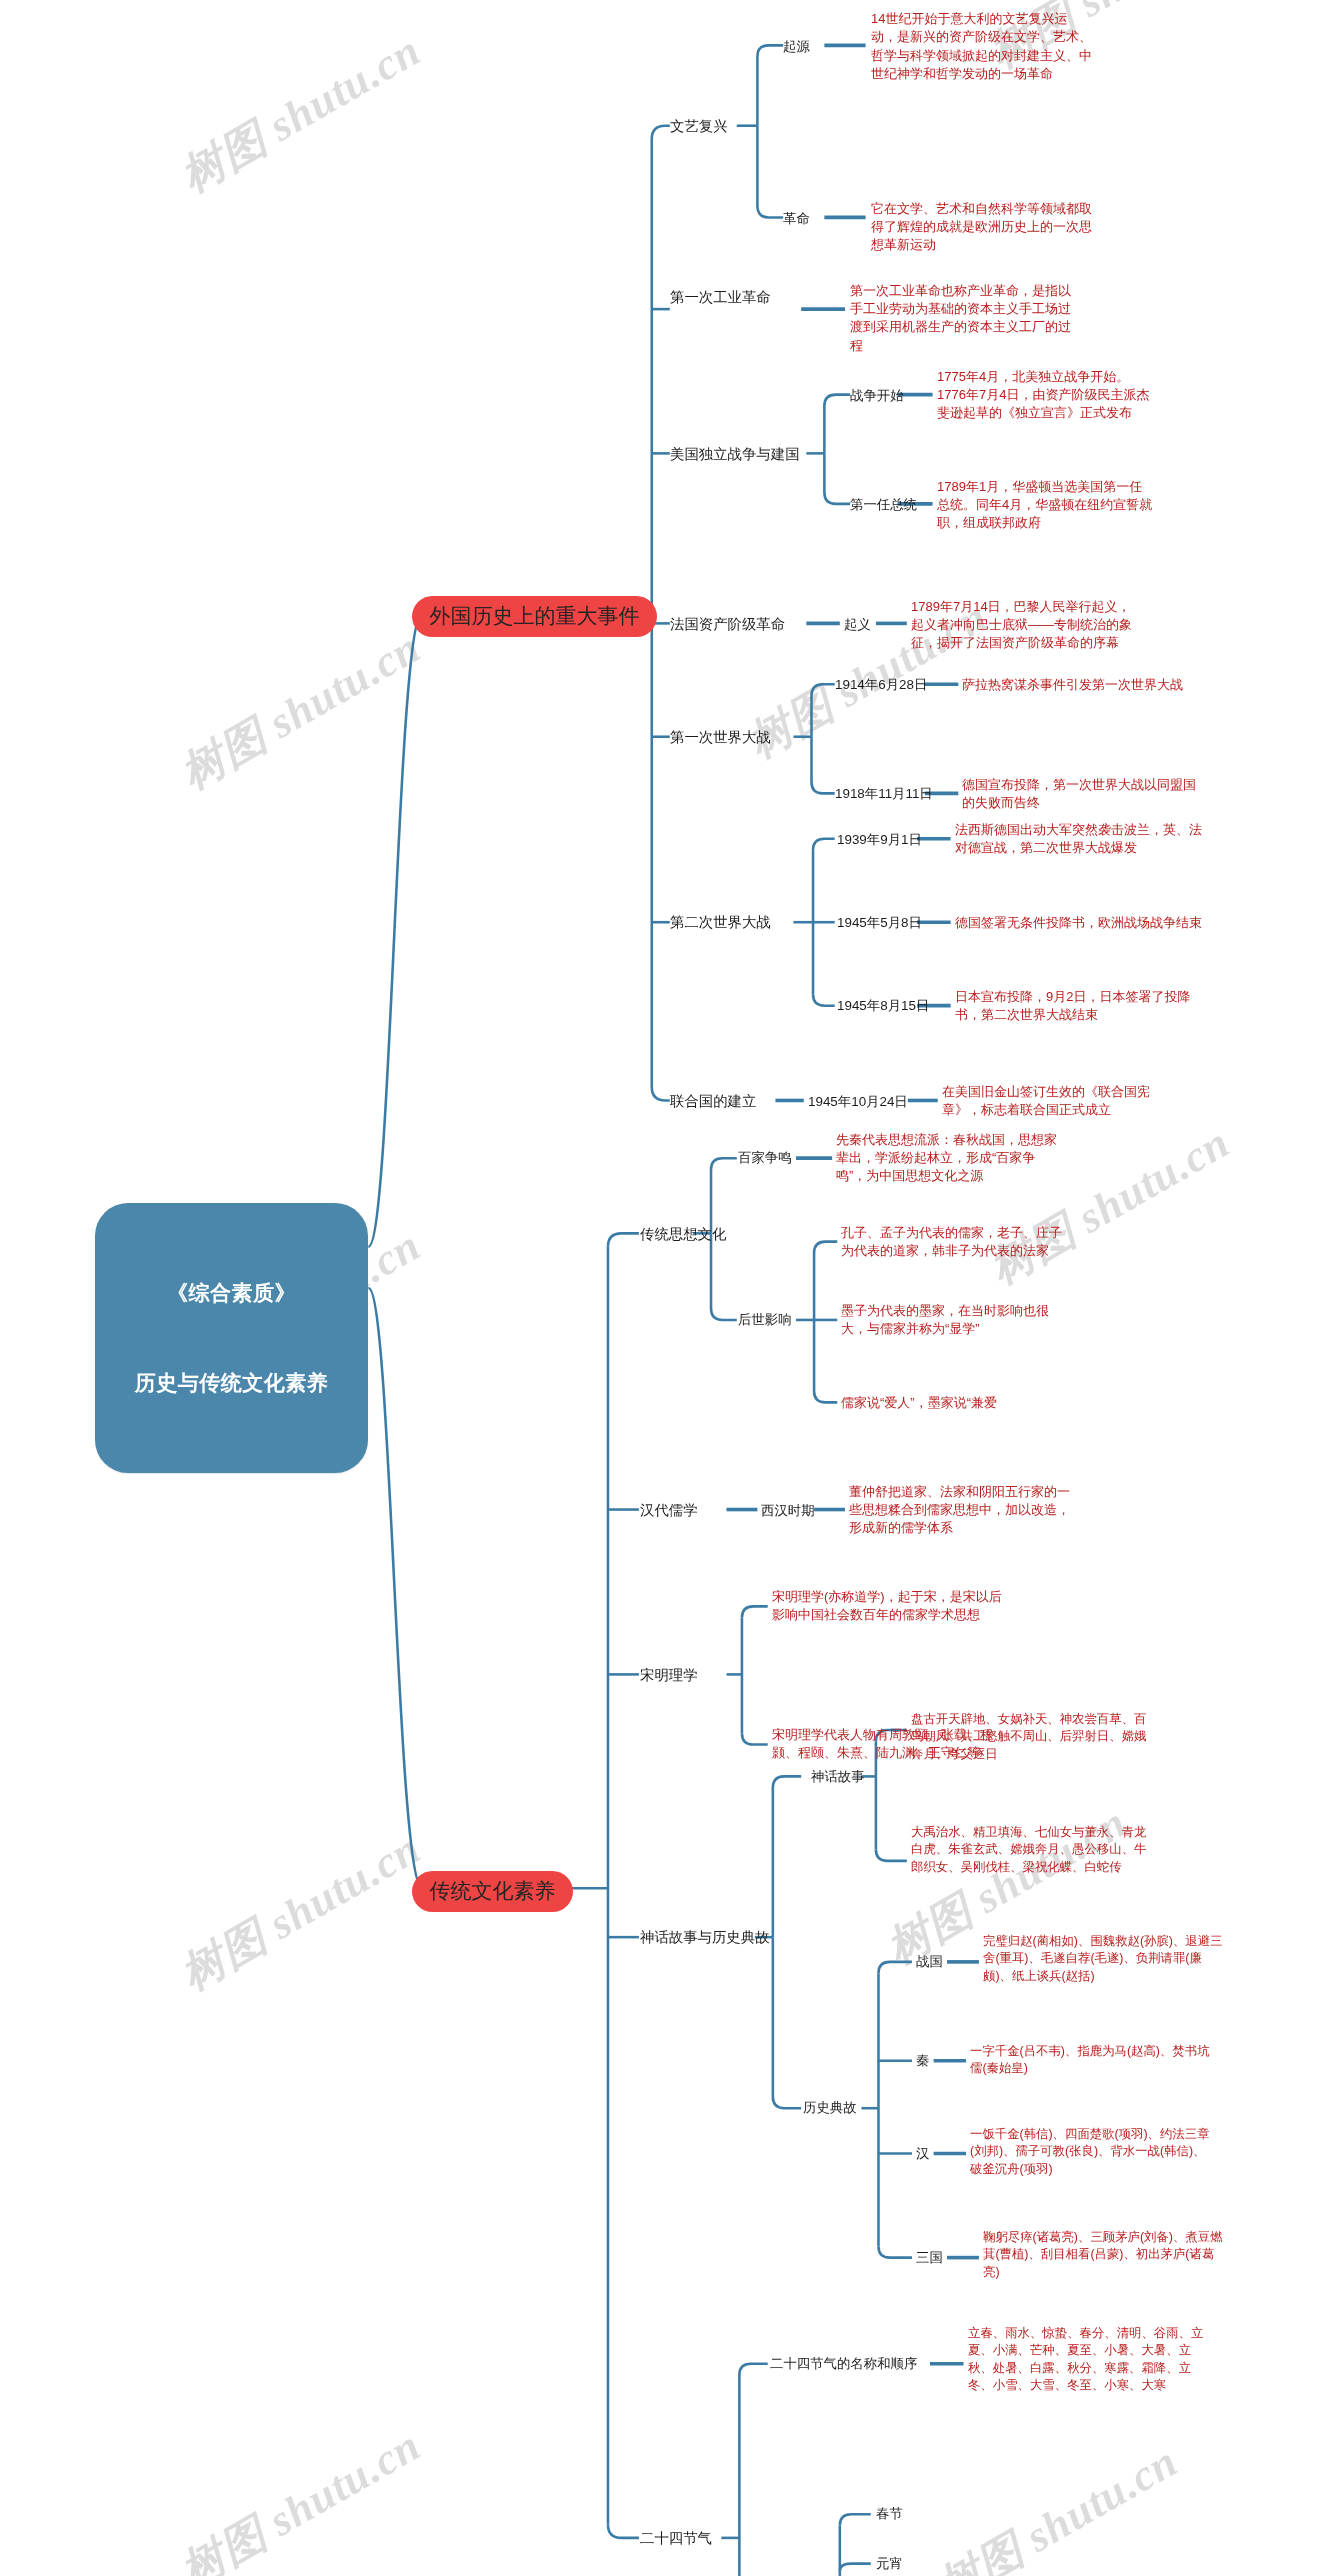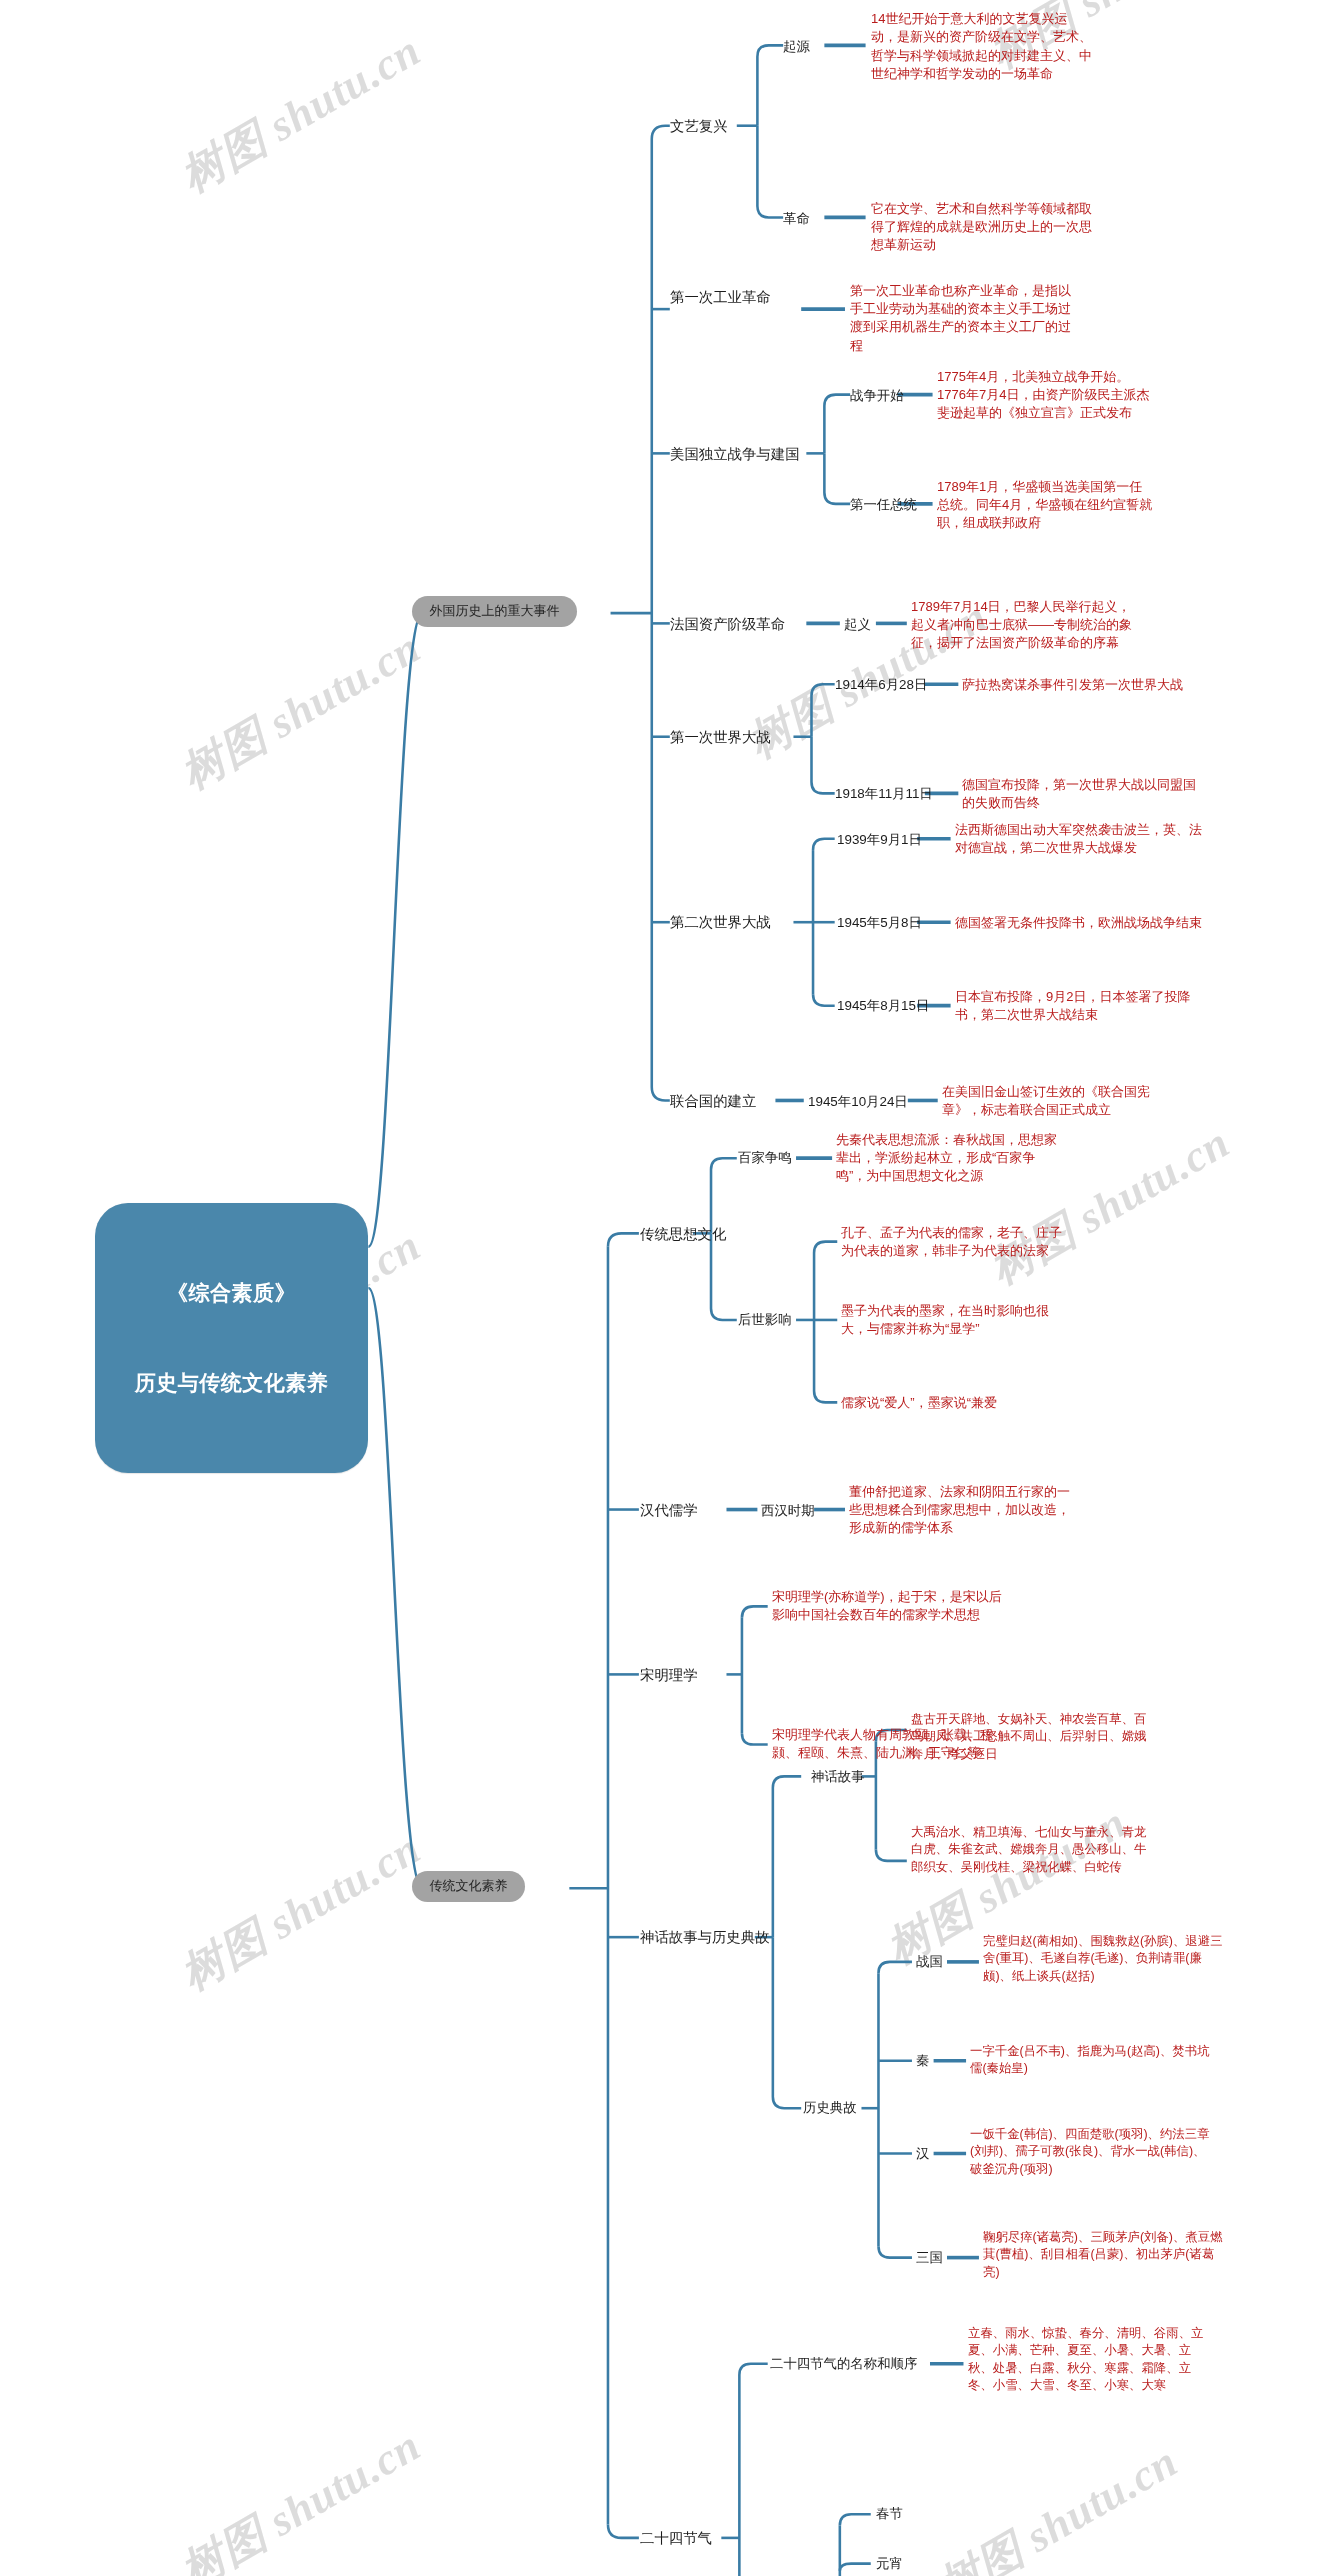--- a/index.html
+++ b/index.html
@@ -54,25 +54,25 @@
     border-radius: 33px;
     text-align: center;
     font-weight: 700;
     font-size: 21px;
     line-height: 1.42;
     padding: 15.5px 17.5px;
     letter-spacing: 0.5px;
     box-shadow: 0 0.5px 1px rgba(0,0,0,.10);
   }
   .branch {
-    background: #a3a3a3;
+    background: #ef4444;
     color: #242424;
     border-radius: 20.6px;
     text-align: center;
-    font-size: 13px;
+    font-size: 21px;
     padding: 7.2px 17.5px;
     white-space: nowrap;
   }
   .topic {
     font-size: 14.4px;
     color: #1c1c1c;
     white-space: nowrap;
   }
   .subtopic {
     font-size: 13.4px;

